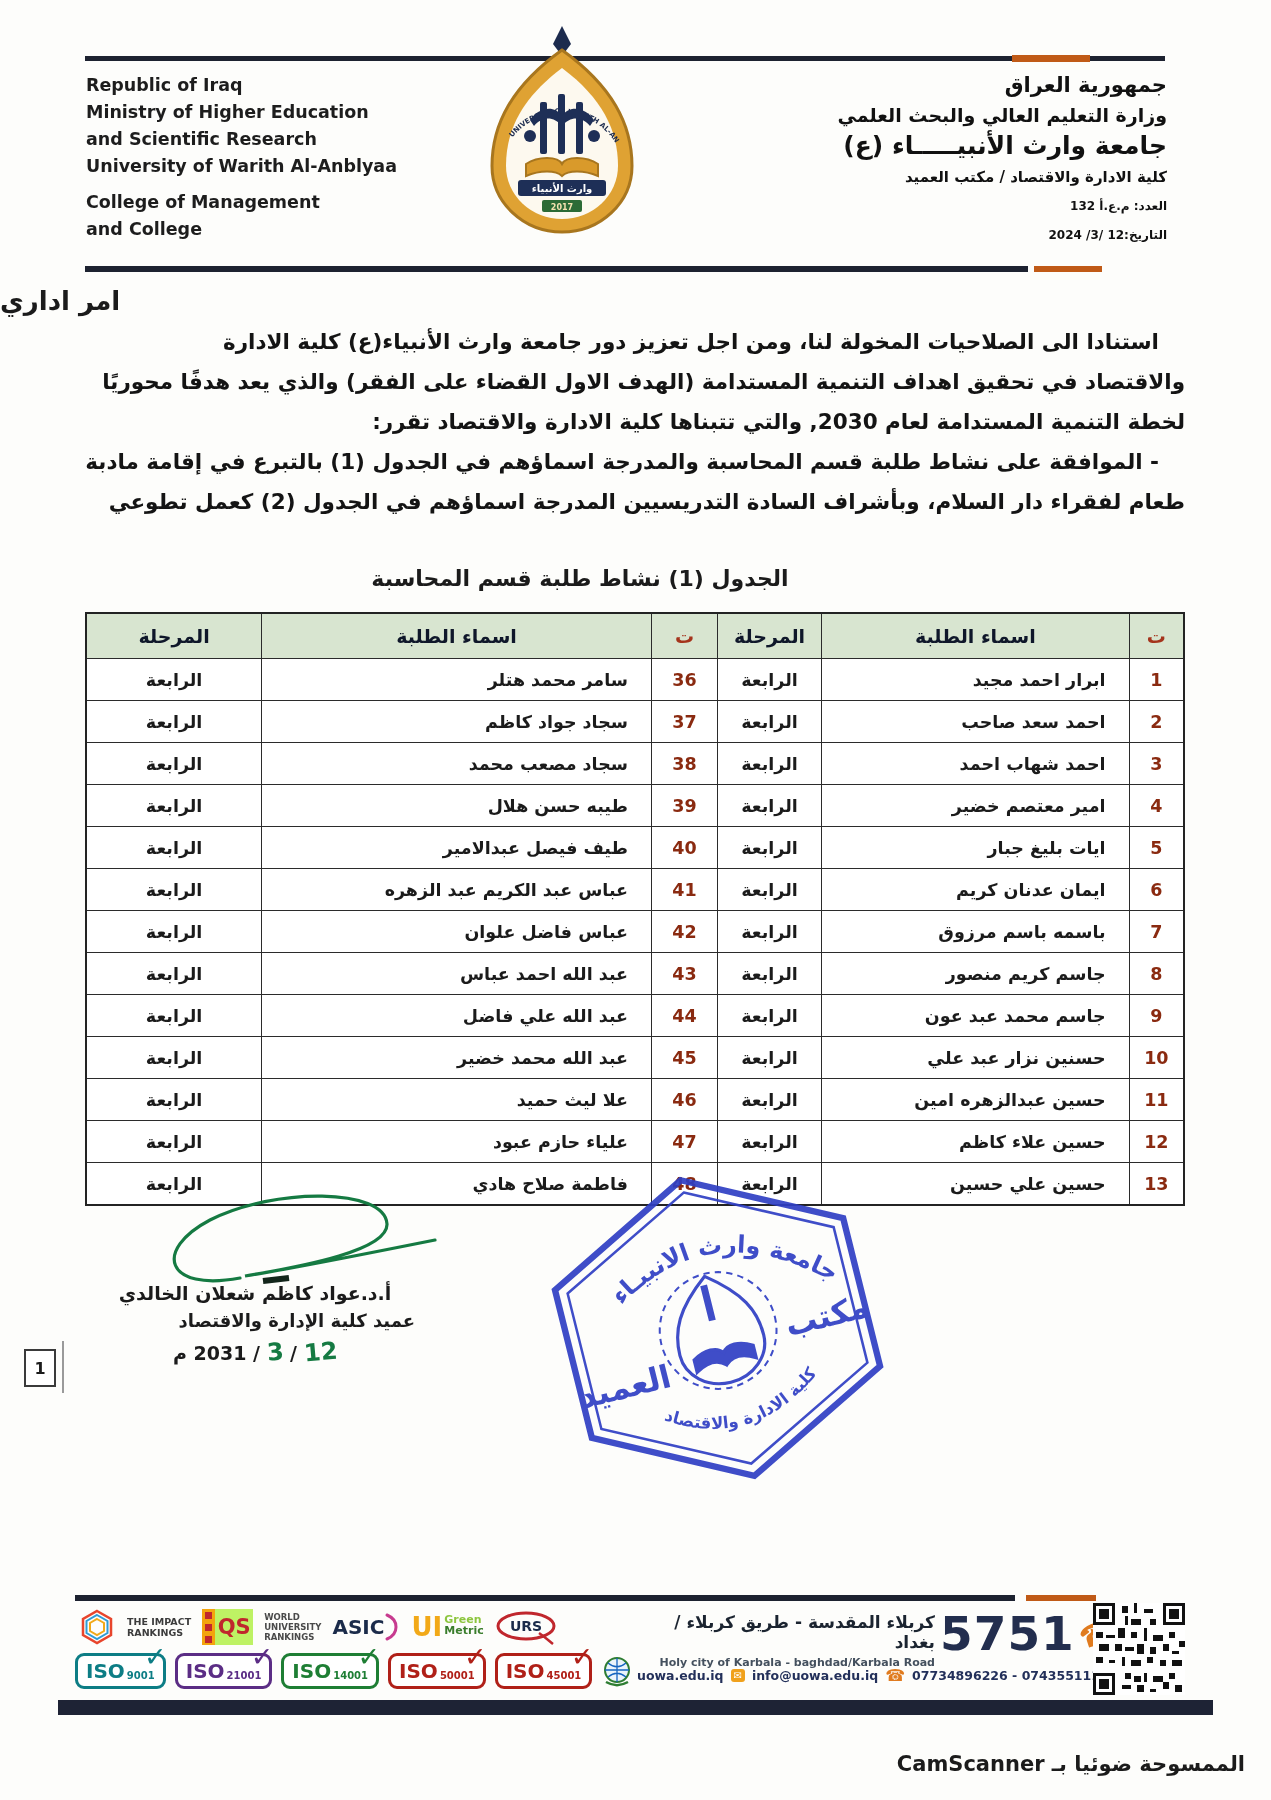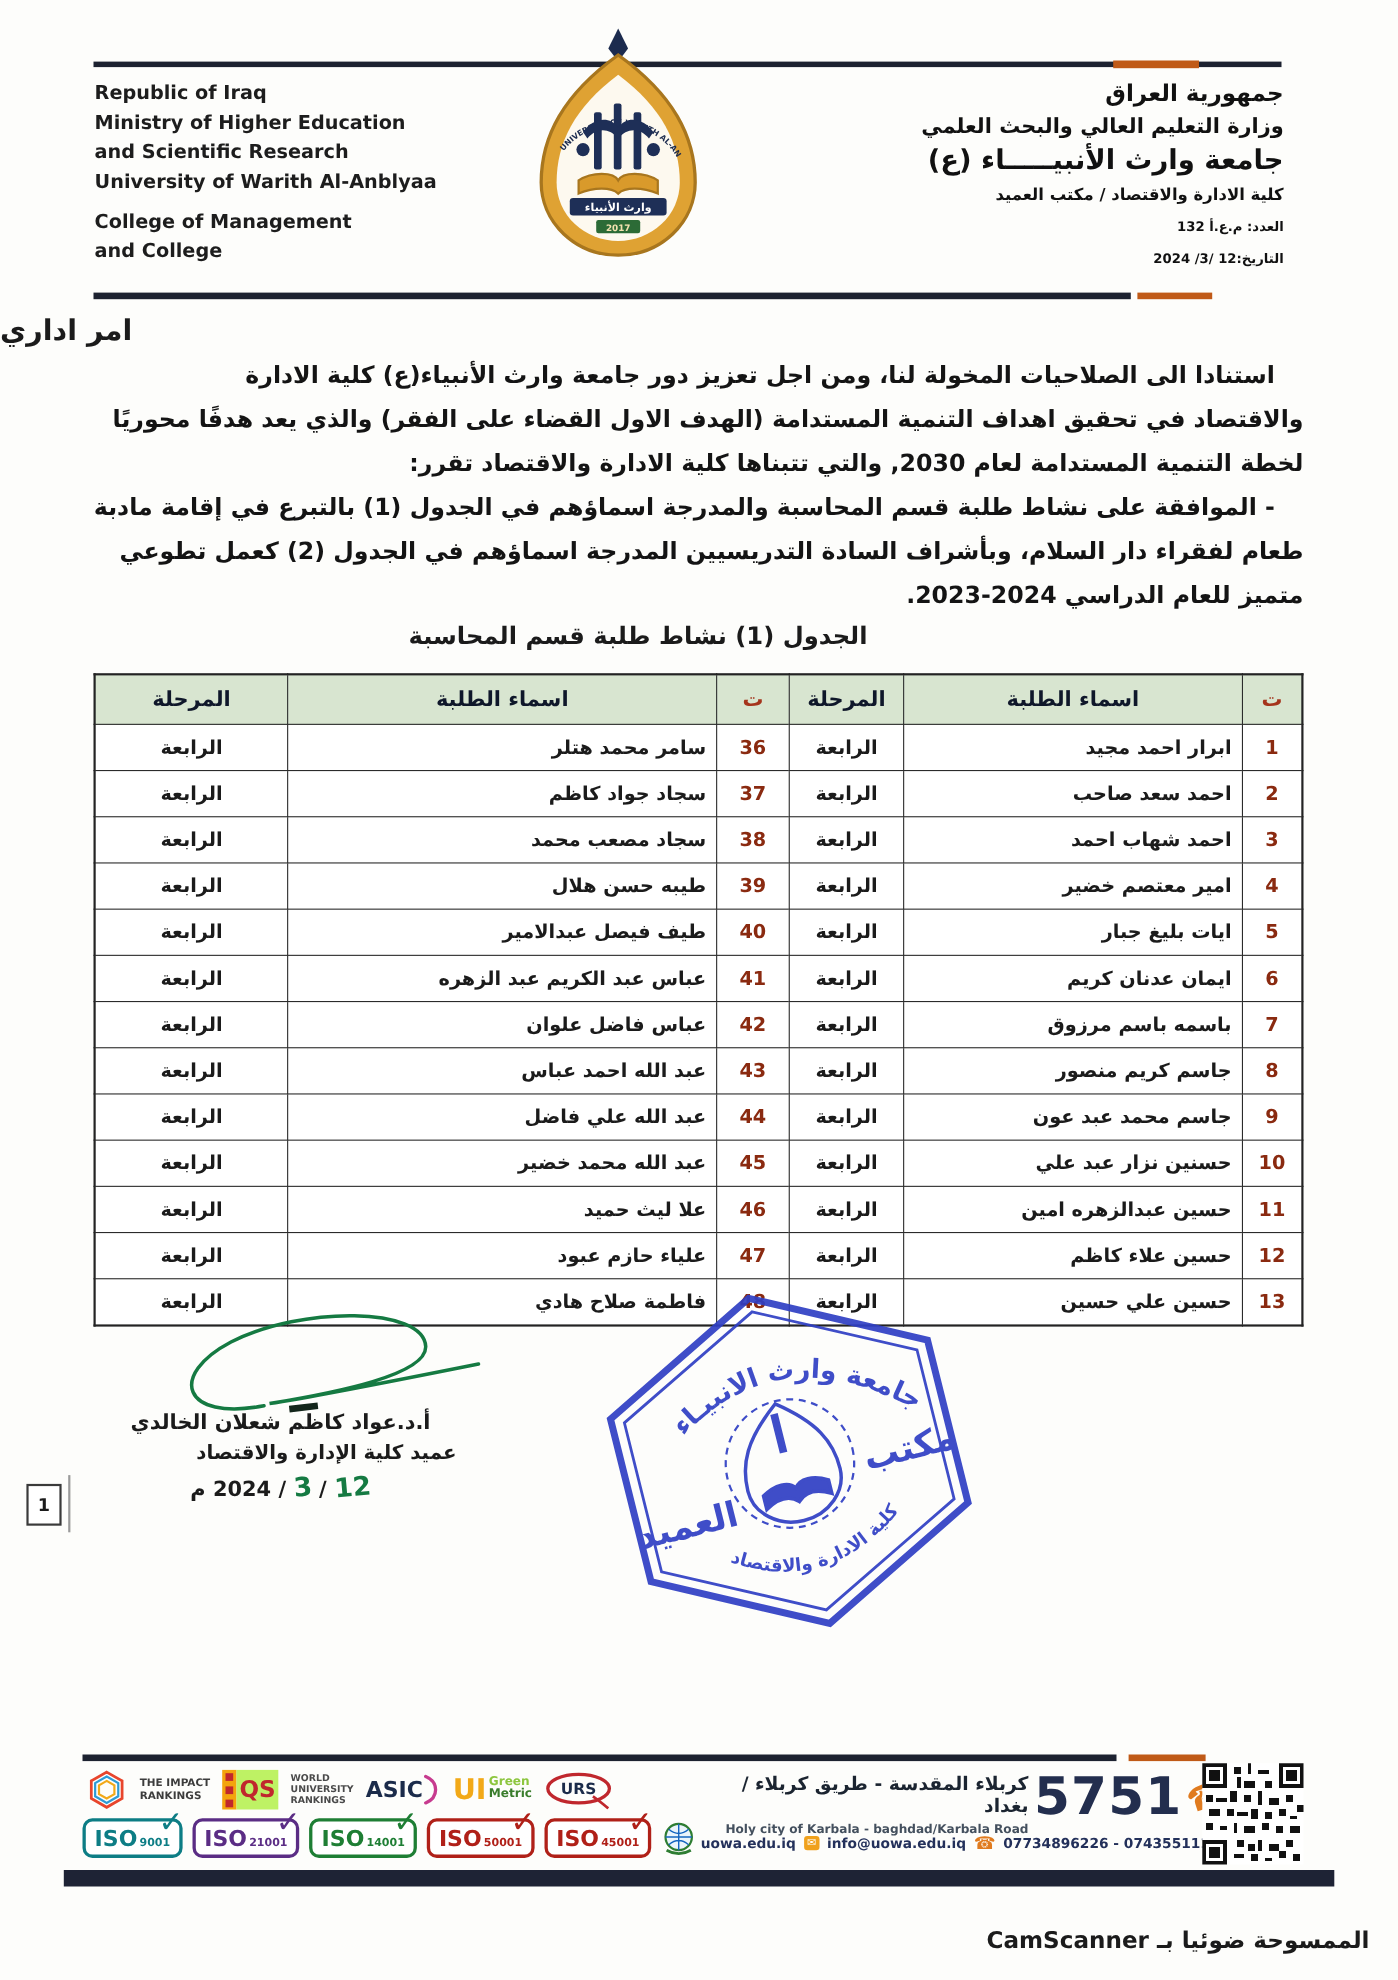--- a/index.html
+++ b/index.html
@@ -30,21 +30,21 @@
   .order-body .indent{padding-right:26px;}
   .table-title{position:absolute;left:0;top:566px;width:1160px;text-align:center;font-size:22px;font-weight:bold;}
 
   
   table.doc{position:absolute;left:85px;top:612px;width:1100px;border-collapse:collapse;direction:rtl;border:2px solid #232323;}
   table.doc th,table.doc td{border:1.6px solid #2b2b2b;}
   table.doc th{background:#d8e5d0;font-size:19px;font-weight:bold;height:42px;color:#0f172a;}
   table.doc th.no-h{color:#a5341c;}
   table.doc td{height:39px;font-size:17.5px;font-weight:bold;background:#fff;}
   td.cell-no{background:#dcead6;color:#8a2a10;text-align:center;}
-  td.cell-name{text-align:right;padding-right:9px;}
+  td.cell-name{text-align:right;padding-right:23px;}
   td.cell-stage{text-align:center;}
 
   
   .sig-scribble{position:absolute;left:135px;top:1180px;}
   .sig-name{position:absolute;left:95px;top:1282px;width:320px;text-align:center;direction:rtl;font-size:19px;font-weight:bold;}
   .sig-role{position:absolute;left:95px;top:1310px;width:320px;text-align:right;direction:rtl;font-size:18px;font-weight:bold;}
   .sig-date{position:absolute;left:95px;top:1338px;width:320px;text-align:center;direction:rtl;font-size:19px;font-weight:bold;}
   .hw{color:#157a42;font-size:24px;display:inline-block;transform:rotate(-5deg);}
 
   
@@ -144,21 +144,20 @@
   <div class="rule" style="left:85px;top:266px;width:943px;height:6px;"></div>
   <div class="rule orange" style="left:1034px;top:266px;width:68px;height:6px;"></div>
 
   <div class="order-title">امر اداري</div>
   <div class="order-body">
     <div class="indent">استنادا الى الصلاحيات المخولة لنا، ومن اجل تعزيز دور جامعة وارث الأنبياء(ع) كلية الادارة</div>
     <div>والاقتصاد في تحقيق اهداف التنمية المستدامة (الهدف الاول القضاء على الفقر) والذي يعد هدفًا محوريًا</div>
     <div>لخطة التنمية المستدامة لعام 2030, والتي تتبناها كلية الادارة والاقتصاد تقرر:</div>
     <div class="indent">- الموافقة على نشاط طلبة قسم المحاسبة والمدرجة اسماؤهم في الجدول (1) بالتبرع في إقامة مادبة</div>
     <div>طعام لفقراء دار السلام، وبأشراف السادة التدريسيين المدرجة اسماؤهم في الجدول (2) كعمل تطوعي</div>
-    <div>متميز للعام الدراسي 2024-2023.</div>
   </div>
 
   <div class="table-title">الجدول (1) نشاط طلبة قسم المحاسبة</div>
   <table class="doc">
     <colgroup>
       <col style="width:5%">
         <col style="width:28%">
         <col style="width:9.5%">
       <col style="width:6%">
         <col style="width:35.5%">
@@ -283,21 +282,21 @@
   </table>
 
   <div class="sig-scribble">
     <svg width="310" height="125" viewBox="0 0 310 125">
       <path d="M105 98 C 30 112, 18 70, 75 40 C 140 7, 250 8, 252 44 C 253 70, 170 86, 110 96 C 150 90, 230 74, 300 60" fill="none" stroke="#157a42" stroke-width="3.2" stroke-linecap="round"></path>
       <path d="M128 101 l 26 -3" stroke="#13261b" stroke-width="6"></path>
     </svg>
   </div>
   <div class="sig-name">أ.د.عواد كاظم شعلان الخالدي</div>
   <div class="sig-role">عميد كلية الإدارة والاقتصاد</div>
-  <div class="sig-date"><span class="hw">12</span> / <span class="hw">3</span> / <span>2024 م</span></div>
+  <div class="sig-date"><span class="hw">12</span> / <span class="hw">3</span> / <span>2031 م</span></div>
 
   <div class="stamp">
     <svg width="330" height="320" viewBox="0 0 260 252">
       <g stroke="#2f3fc4" fill="none">
         <polygon points="130,6 247,66 247,186 130,246 13,186 13,66" stroke-width="5"></polygon>
         <polygon points="130,16 238,71 238,181 130,236 22,181 22,71" stroke-width="2"></polygon>
       </g>
       <defs>
         <path id="stTop" d="M38 108 Q 130 28 222 108"></path>
         <path id="stBot" d="M48 168 Q 130 242 212 168"></path>

